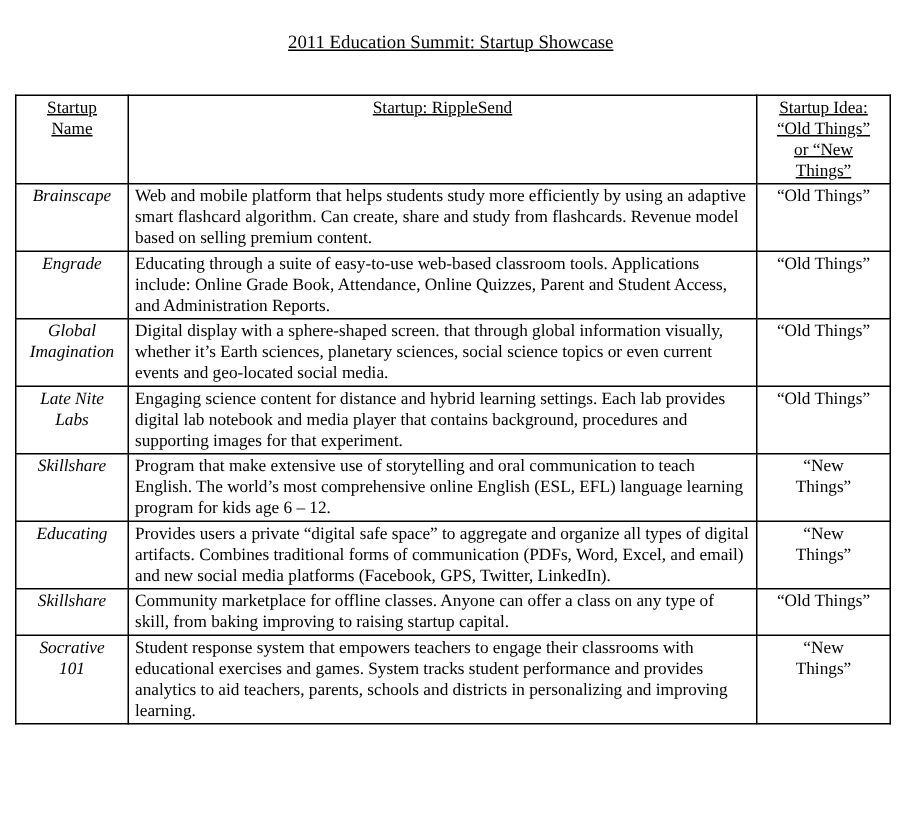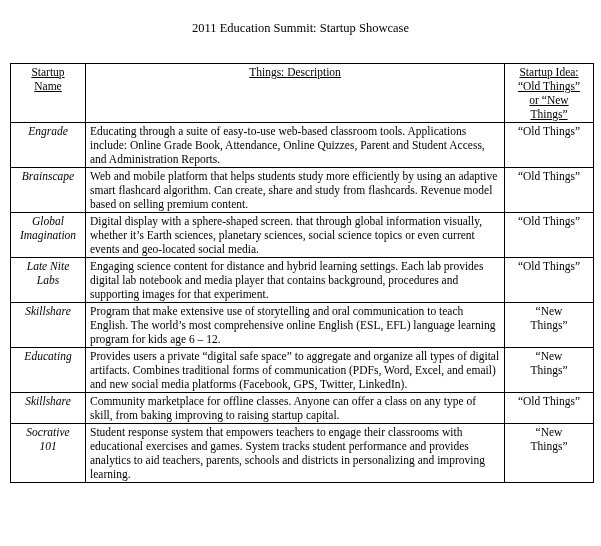--- a/index.html
+++ b/index.html
@@ -13,21 +13,21 @@
     line-height: 14px;
     overflow: hidden;
   }
   .page { position: relative; width: 601px; height: 546px; }
   .page-title {
     padding-top: 21px;
     text-align: center;
     font-size: 12.5px;
     line-height: 14px;
   }
-  .page-title span { }
+  .page-title span { text-decoration: underline; }
   table.showcase {
     position: absolute;
     left: 10px; top: 63px;
     width: 583px;
     border-collapse: collapse;
     table-layout: fixed;
   }
   td, th {
     border: 1px solid #000000;
     vertical-align: top;
@@ -65,36 +65,36 @@
   <table class="showcase">
     <colgroup>
       <col style="width:75px">
       <col style="width:419px">
       <col style="width:89px">
     </colgroup>
     <thead>
       <tr style="height:57px">
         <th><span class="u">Startup
 Name</span></th>
-        <th><span class="u">Things: Description</span></th>
+        <th><span class="u">Startup: RippleSend</span></th>
         <th><span class="u">Startup Idea:
 “Old Things”
 or “New
 Things”</span></th>
       </tr>
     </thead>
     <tbody>
       <tr style="height:42px">
-        <td class="name">Engrade</td>
-        <td class="desc">Educating through a suite of easy-to-use web-based classroom tools. Applications include: Online Grade Book, Attendance, Online Quizzes, Parent and Student Access, and Administration Reports.</td>
+        <td class="name">Brainscape</td>
+        <td class="desc">Web and mobile platform that helps students study more efficiently by using an adaptive smart flashcard algorithm. Can create, share and study from flashcards. Revenue model based on selling premium content.</td>
         <td class="idea">“Old Things”</td>
       </tr>
       <tr style="height:42px">
-        <td class="name">Brainscape</td>
-        <td class="desc">Web and mobile platform that helps students study more efficiently by using an adaptive smart flashcard algorithm. Can create, share and study from flashcards. Revenue model based on selling premium content.</td>
+        <td class="name">Engrade</td>
+        <td class="desc">Educating through a suite of easy-to-use web-based classroom tools. Applications include: Online Grade Book, Attendance, Online Quizzes, Parent and Student Access, and Administration Reports.</td>
         <td class="idea">“Old Things”</td>
       </tr>
       <tr style="height:42px">
         <td class="name">Global
 Imagination</td>
         <td class="desc">Digital display with a sphere-shaped screen. that through global information visually, whether it’s Earth sciences, planetary sciences, social science topics or even current events and geo-located social media.</td>
         <td class="idea">“Old Things”</td>
       </tr>
       <tr style="height:42px">
         <td class="name">Late Nite

